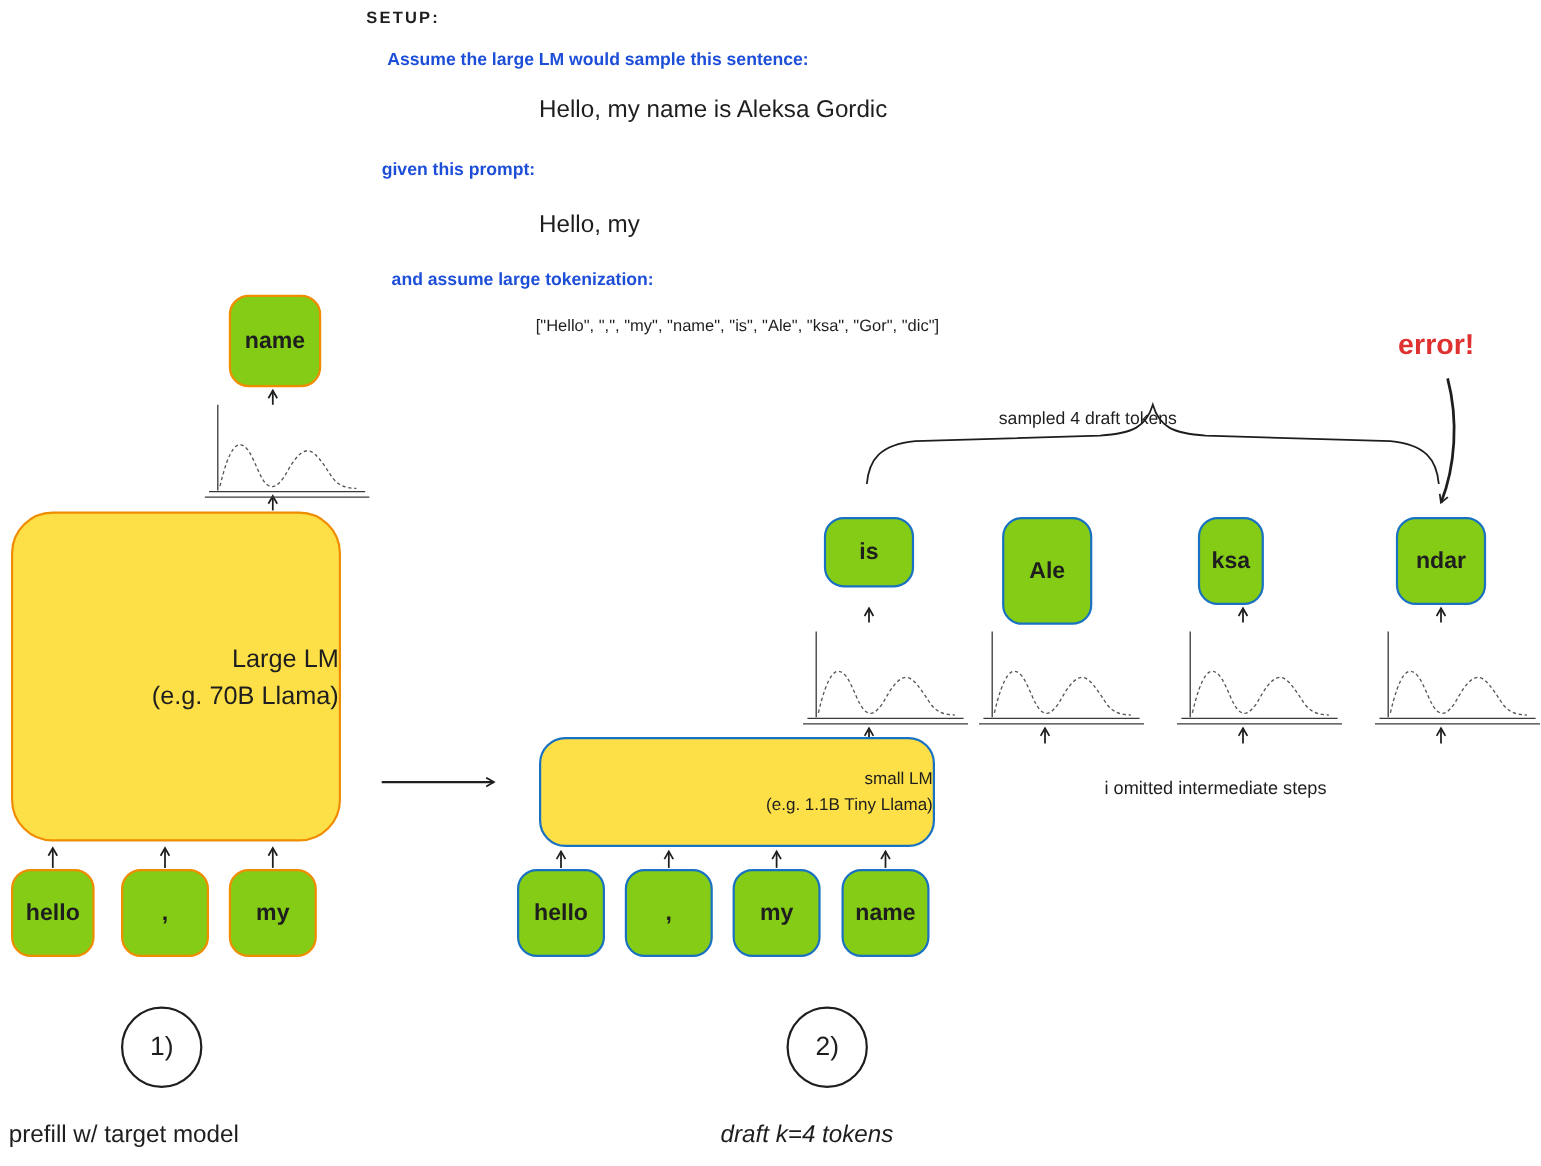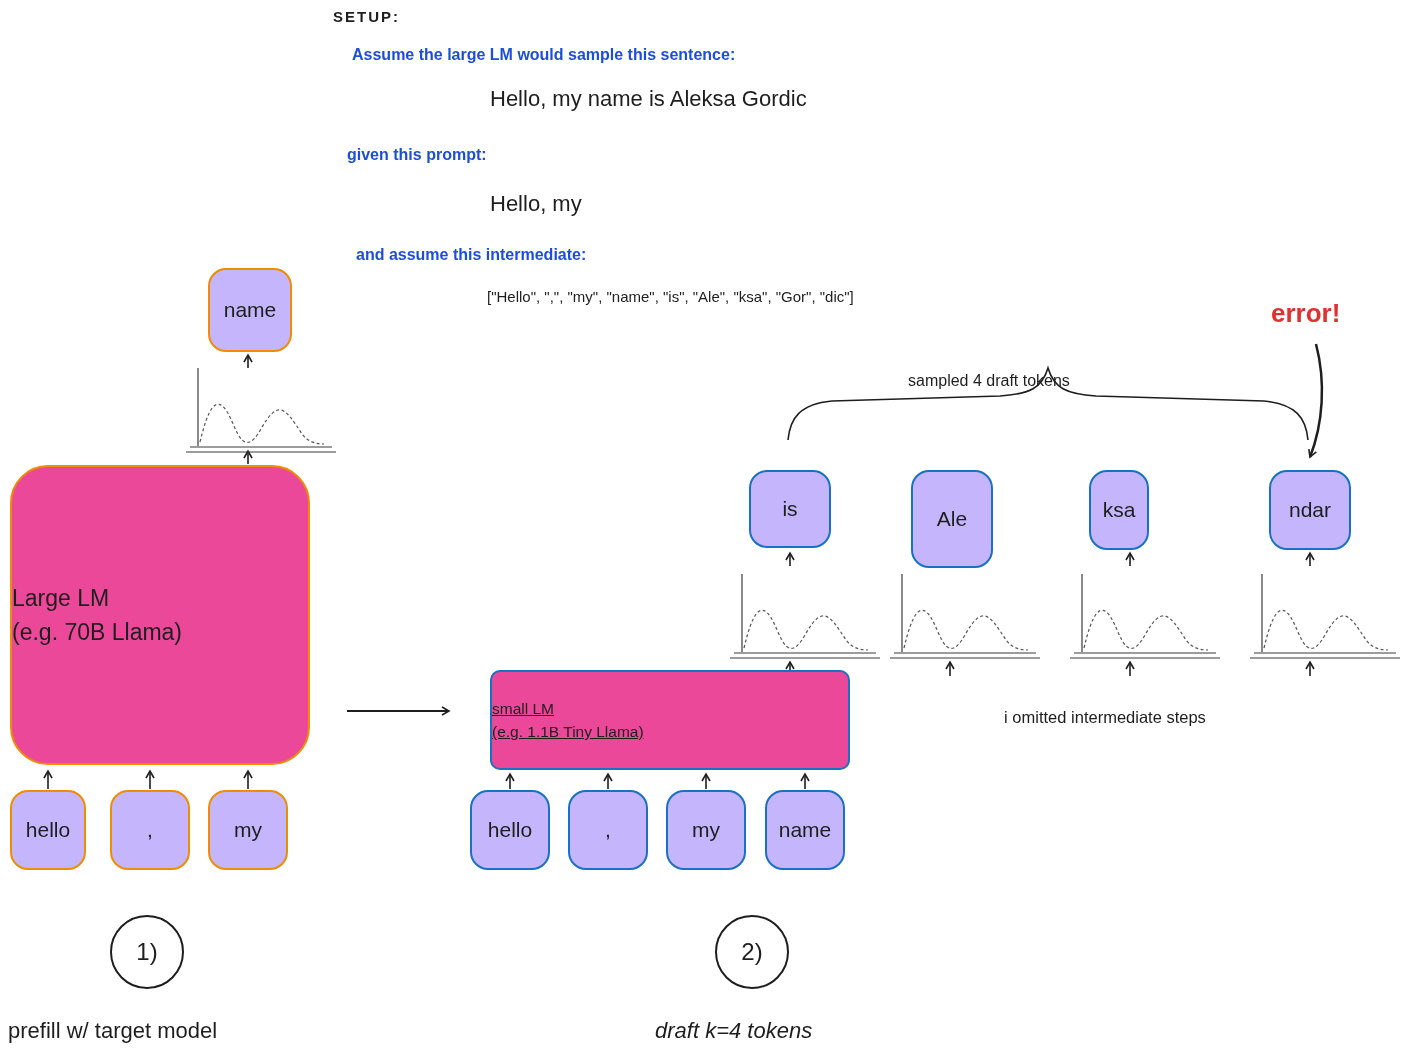--- a/index.html
+++ b/index.html
@@ -15,37 +15,38 @@
   .green { color:#1d4ed8; }
   .red { color:#e03131; }
 
   .setup-title { font-size:15px; letter-spacing:2px; font-weight:bold; }
   .setup-label { font-size:16px; font-weight:bold; }
   .setup-big { font-size:22px; }
   .setup-tok { font-size:15px; }
 
   .token-box {
     position:absolute;
-    background:#c4b5fd;
+    background:#84cc16;
     border-radius:18px;
     display:flex; align-items:center; justify-content:center;
     font-size:21px;
+    font-weight:bold;
   }
   .orange-border { border:2.5px solid #f08c00; }
   .blue-border   { border:2.5px solid #1971c2; }
 
   .model-box {
     position:absolute;
-    background:#ec4899;
+    background:#fde047;
     display:flex; flex-direction:column;
-    align-items:flex-start; justify-content:center;
+    align-items:flex-end; justify-content:center;
     text-align:center;
   }
   .large-lm { font-size:23px; line-height:1.5; border-radius:38px; }
-  .small-lm { font-size:15.5px; line-height:1.5; border-radius:10px;text-decoration:underline; }
+  .small-lm { font-size:15.5px; line-height:1.5; border-radius:24px; }
 
   .step-circle {
     position:absolute;
     width:74px; height:74px;
     border:2.5px solid #1e1e1e; border-radius:50%;
     background:#fff;
     display:flex; align-items:center; justify-content:center;
     font-size:24px;
   }
   .caption { position:absolute; font-size:22px; }
@@ -115,21 +116,21 @@
 <div class="abs setup-title" style="left:333px; top:8px;">SETUP:</div>
 
 <div class="abs setup-label green" style="left:352px; top:46px;">Assume the large LM would sample this sentence:</div>
 
 <div class="abs setup-big" style="left:490px; top:86px;text-align:center;">Hello, my name is Aleksa Gordic</div>
 
 <div class="abs setup-label green" style="left:347px; top:146px;">given this prompt:</div>
 
 <div class="abs setup-big" style="left:490px; top:191px;">Hello, my</div>
 
-<div class="abs setup-label green" style="left:356px; top:246px;">and assume this intermediate:</div>
+<div class="abs setup-label green" style="left:356px; top:246px;">and assume large tokenization:</div>
 
 <div class="abs setup-tok" style="left:487px; top:288px;">["Hello", ",", "my", "name", "is", "Ale", "ksa", "Gor", "dic"]</div>
 
 <div class="token-box orange-border" style="left:208px; top:268px; width:84px; height:84px;">
   <span>name</span>
 </div>
 
 <div class="dist-plot" style="left:186px; top:362px;">
   <svg width="150" height="94" viewBox="0 0 150 94">
     <path d="M12 6 L12 84" stroke="#3a3a3a" stroke-width="1.2" fill="none"></path>
@@ -178,21 +179,21 @@
 <div class="token-box blue-border" style="left:765px; top:790px; width:80px; height:80px;">
   <span>name</span>
 </div>
 
 <div class="step-circle" style="left:715px; top:915px;">
   <span>2)</span>
 </div>
 
 <div class="caption" style="left:655px; top:1018px;font-style:italic;">draft k=4 tokens</div>
 
-<div class="token-box blue-border" style="left:749px; top:470px; width:82px; height:78px;">
+<div class="token-box blue-border" style="left:749px; top:470px; width:82px; height:64px;">
   <span>is</span>
 </div>
 <div class="token-box blue-border" style="left:911px; top:470px; width:82px; height:98px;">
   <span>Ale</span>
 </div>
 <div class="token-box blue-border" style="left:1089px; top:470px; width:60px; height:80px;">
   <span>ksa</span>
 </div>
 <div class="token-box blue-border" style="left:1269px; top:470px; width:82px; height:80px;">
   <span>ndar</span>

